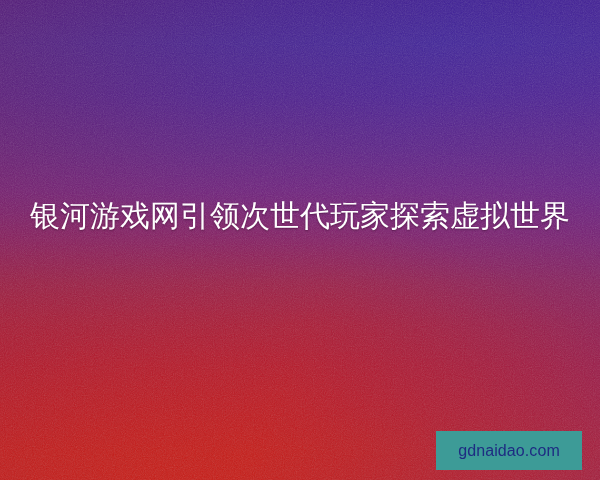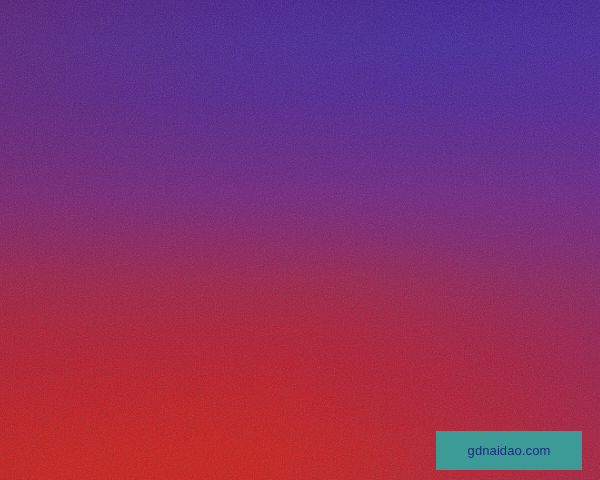--- a/index.html
+++ b/index.html
@@ -105,21 +105,21 @@
     top: 431px;
     width: 146px;
     height: 39px;
     background: #3d9b97;
     display: flex;
     align-items: center;
     justify-content: center;
   }
   #watermark .wm-text {
     color: #1e2c82;
-    font-size: 13px;
+    font-size: 16px;
     line-height: 1;
     letter-spacing: 0.1px;
     font-weight: 400;
     font-family: "Liberation Sans", "DejaVu Sans", sans-serif;
     text-align: center;
   }
 </style>
 </head>
 <body>
 
@@ -136,20 +136,21 @@
       <feComponentTransfer>
         <feFuncA type="linear" slope="0.42"></feFuncA>
       </feComponentTransfer>
     </filter>
     <rect width="100%" height="100%" filter="url(#noiseFilter)"></rect>
   </svg>
 
   <div id="content">
 
     <div class="headline">
+      <span class="line">银河游戏网引领次世代玩家探索虚拟世界</span>
     </div>
 
     <div id="watermark">
       <span class="wm-text">gdnaidao.com</span>
     </div>
 
   </div>
 </div>
 
 </body></html>

